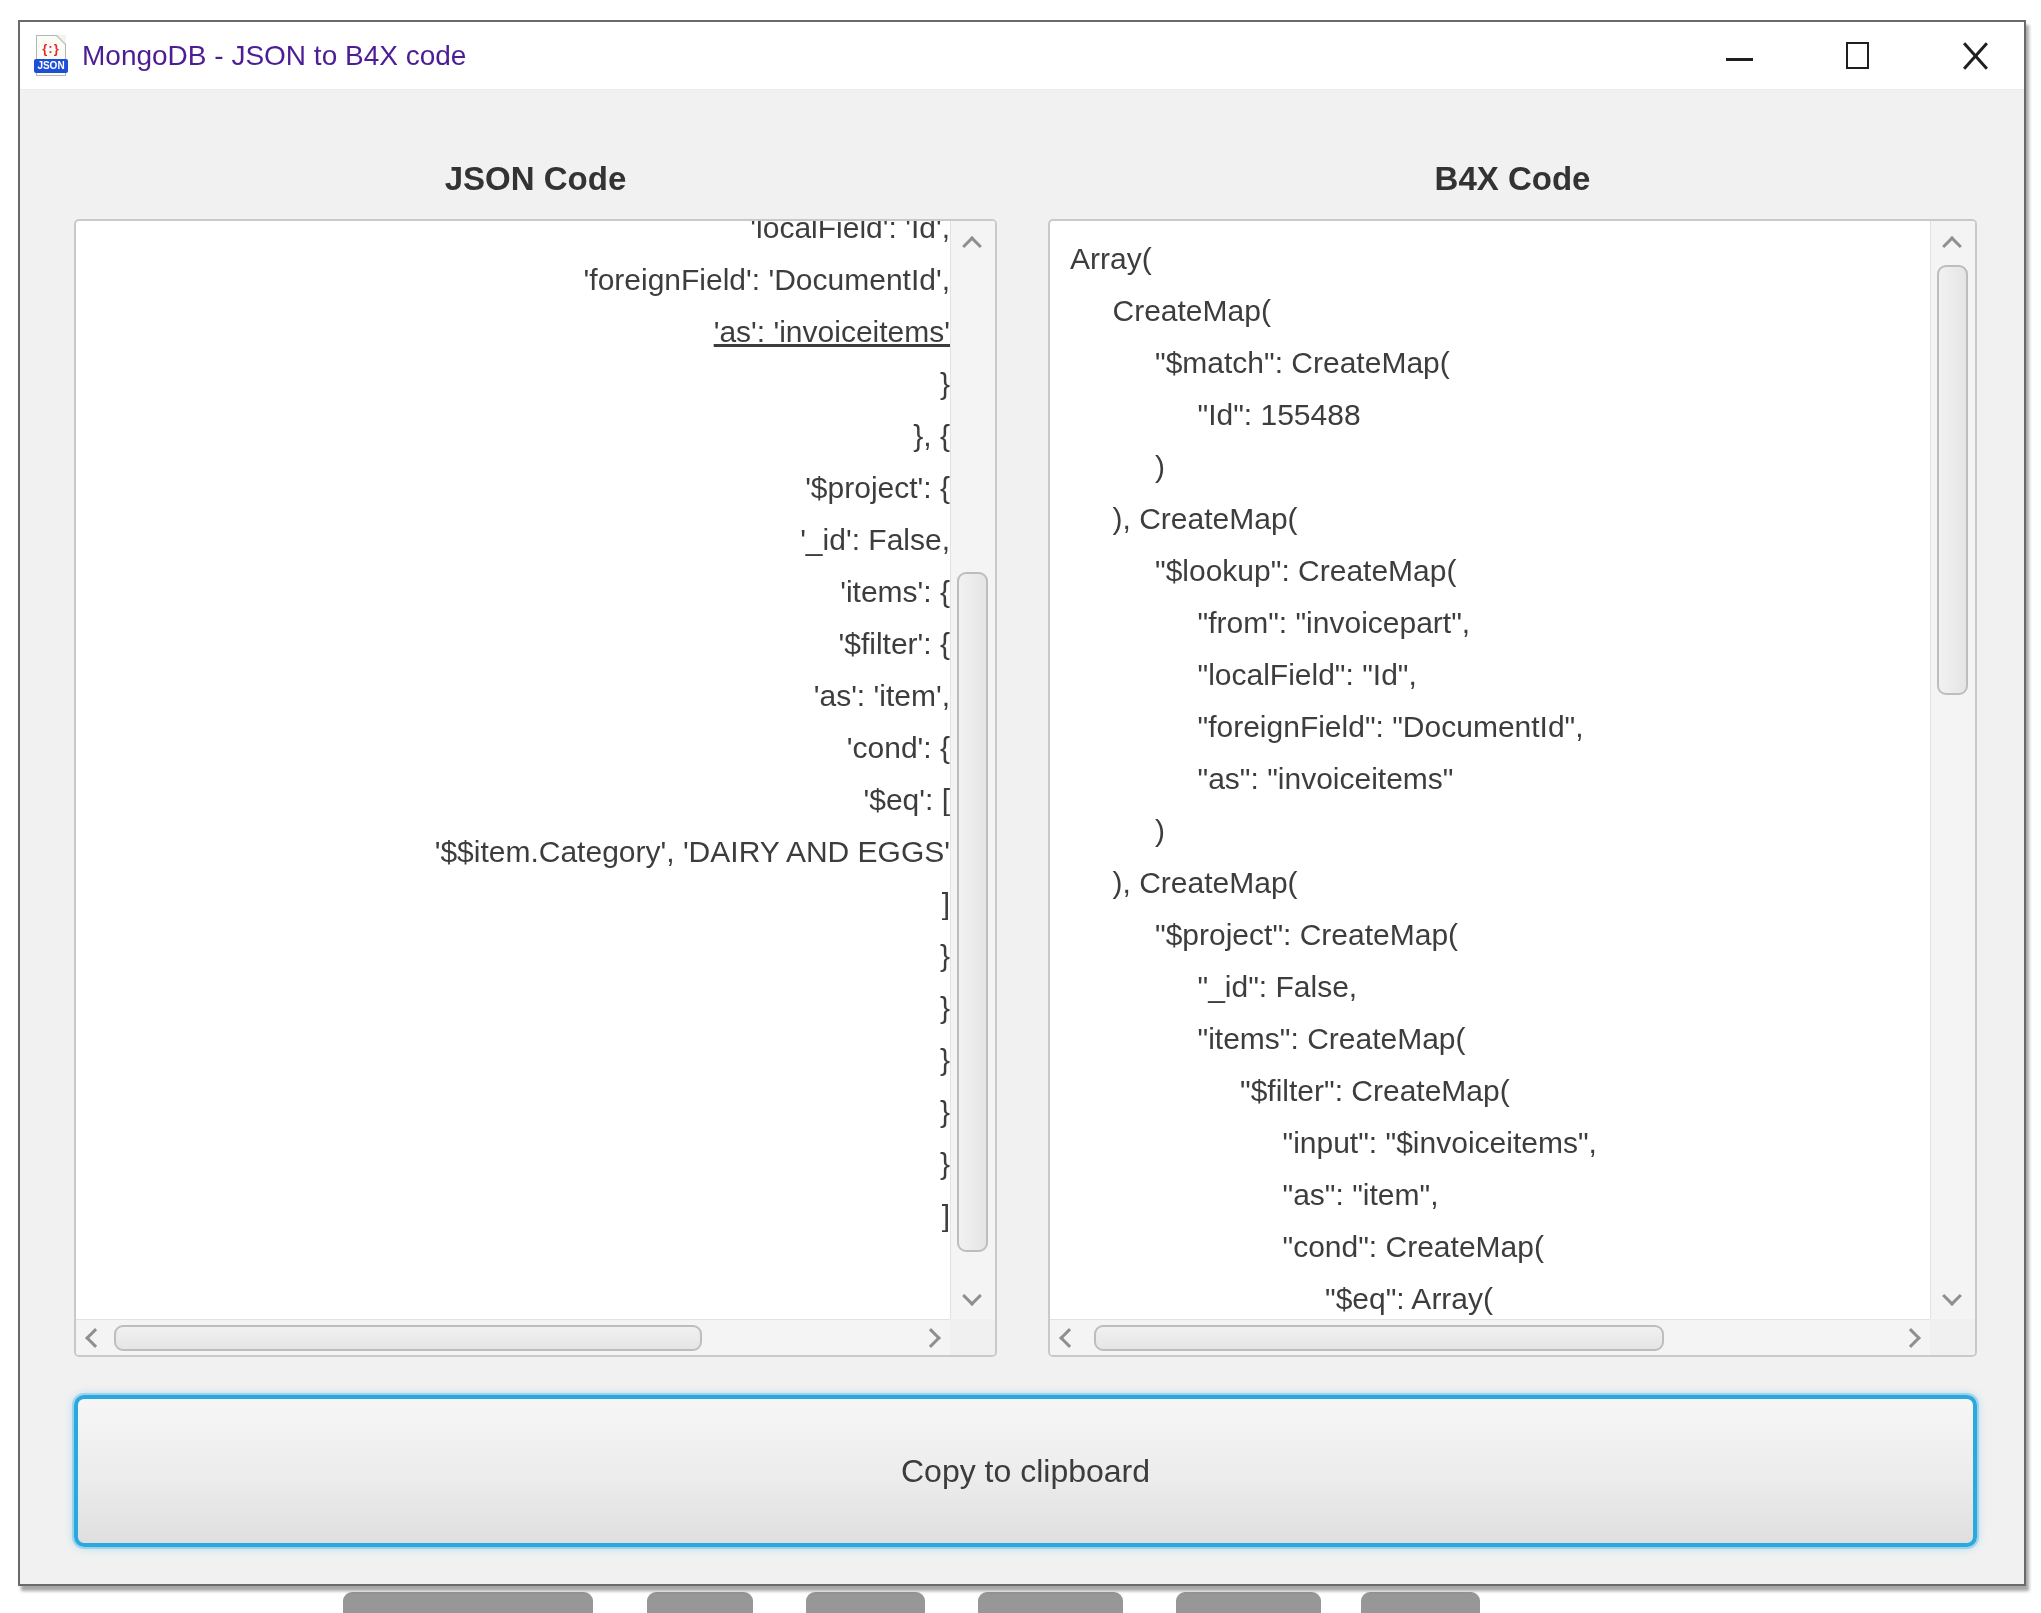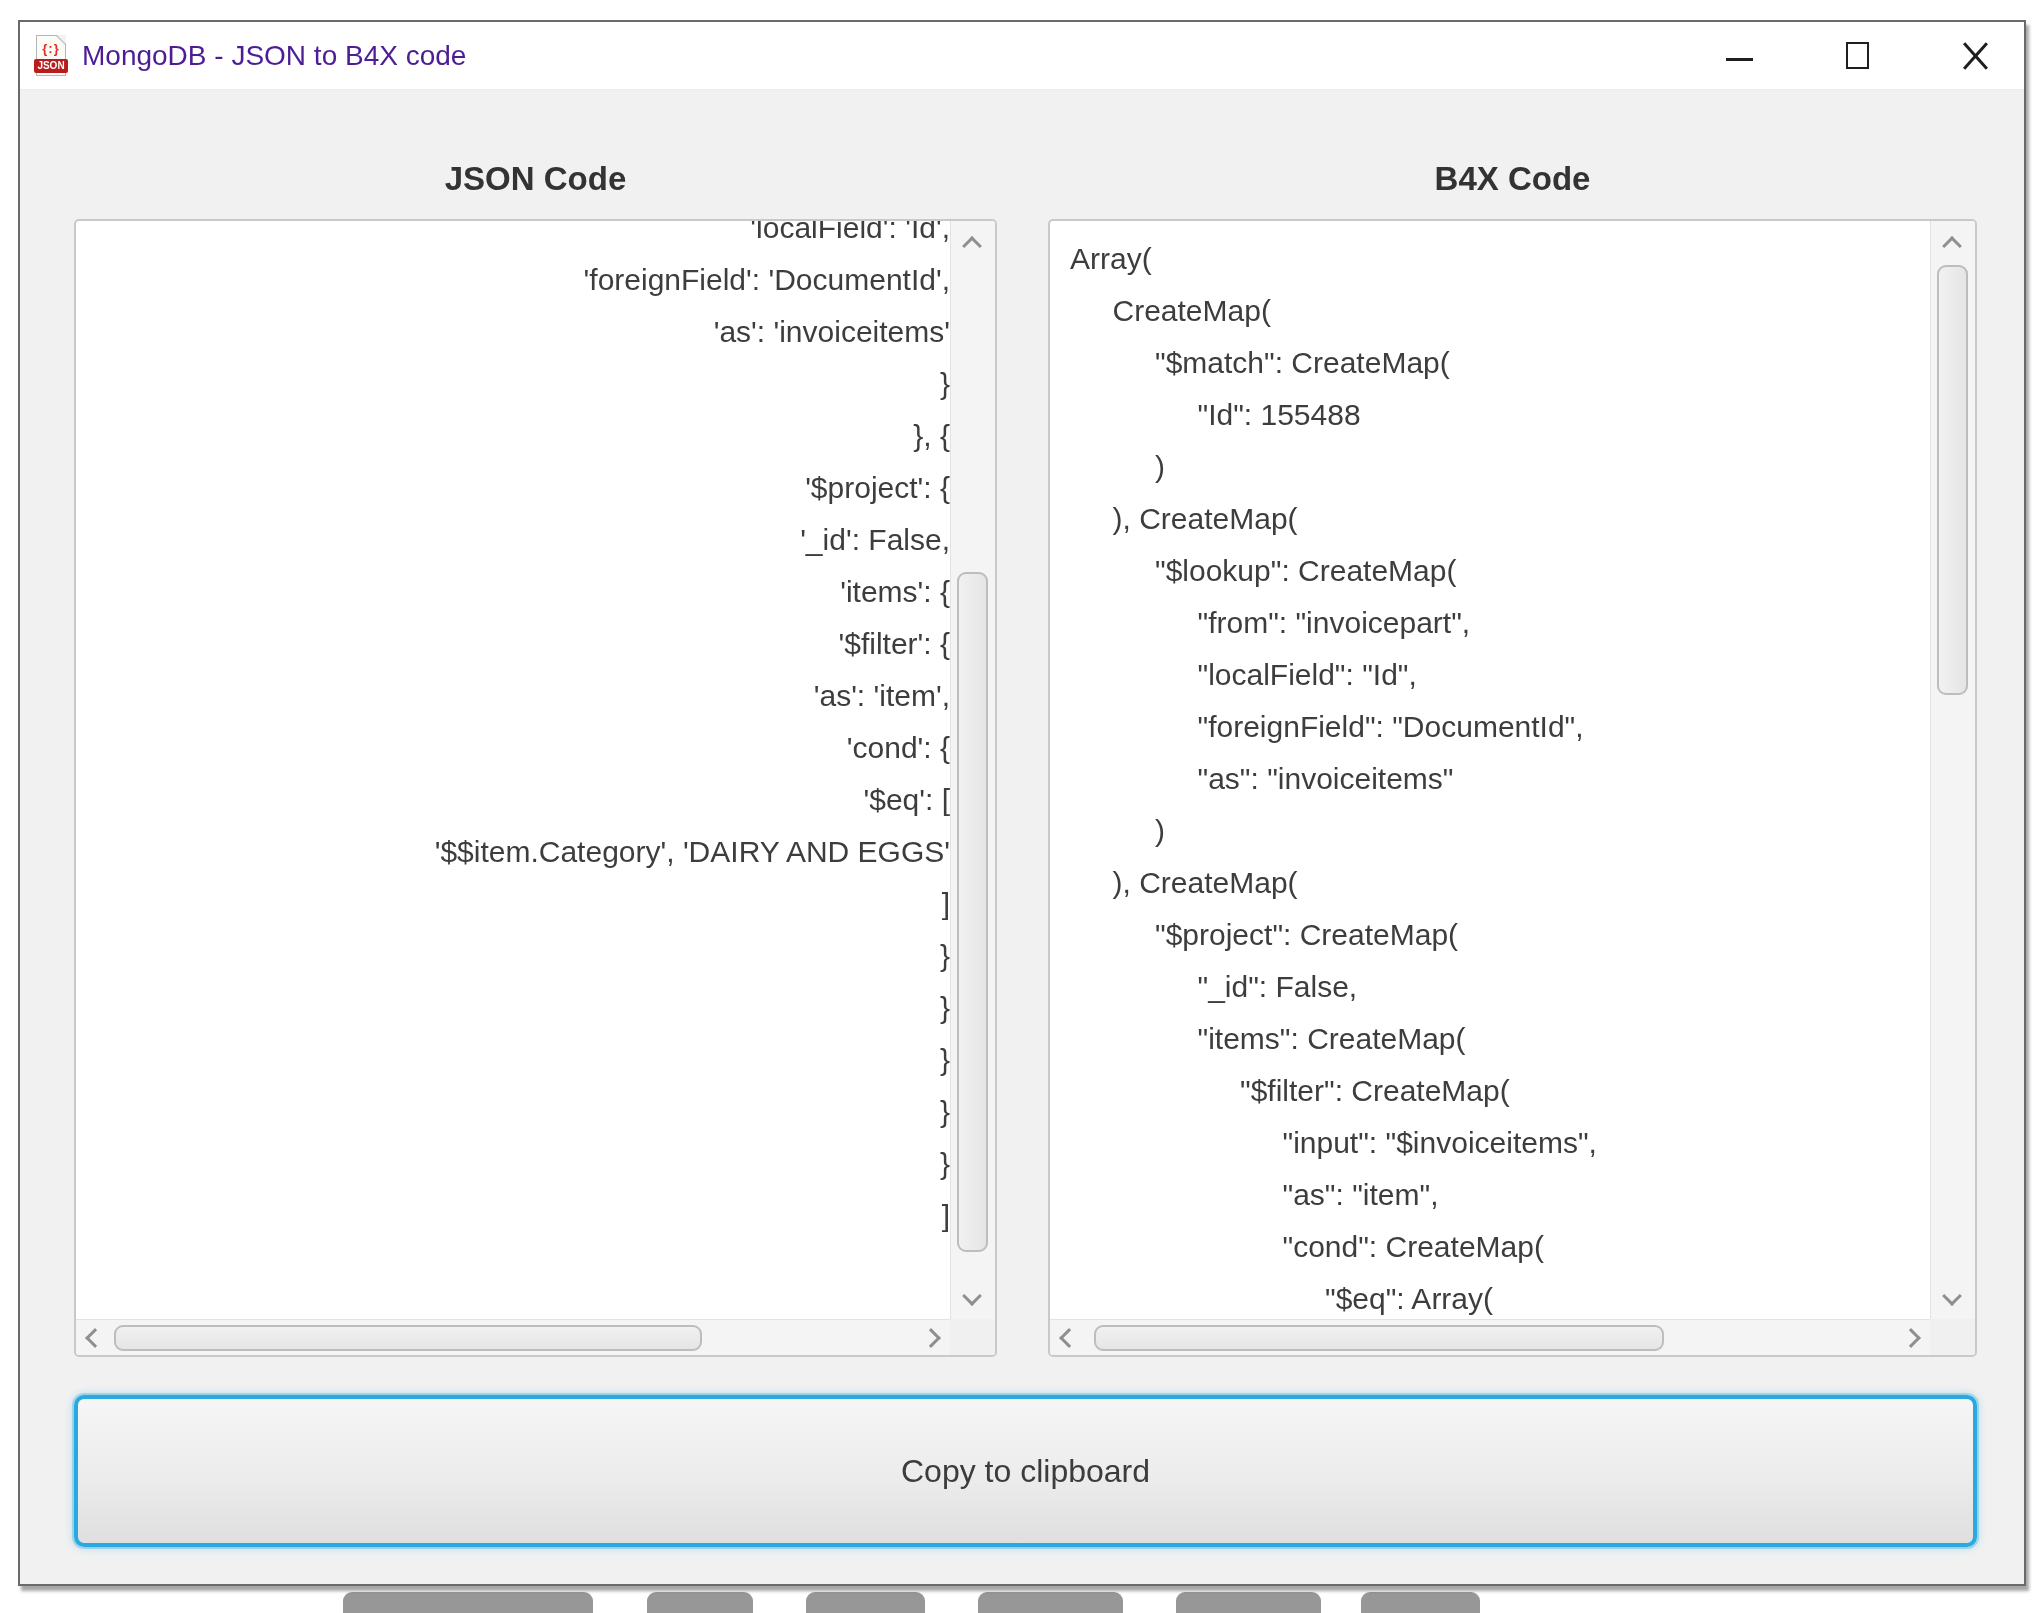--- a/index.html
+++ b/index.html
@@ -24,21 +24,21 @@
   
   .titlebar { position:relative; width:100%; height:68px; background:#ffffff; border-bottom:1px solid #ececec; }
   .app-icon { position:absolute; left:16px; top:13px; width:30px; height:41px;
               background:#fcfcf6; border:1px solid #b5b5b5; }
   .app-icon::before { content:""; position:absolute; top:-1px; right:-1px;
               border-top:9px solid #f4f4ee; border-left:9px solid transparent;
               border-right:0; filter:drop-shadow(-1px 1px 0 #c4c4c4); }
   .app-icon-braces { position:absolute; top:5px; left:0; right:0; text-align:center;
               color:#e8262a; font-size:13px; font-weight:bold; letter-spacing:1px; }
   .app-icon-banner { position:absolute; bottom:2px; left:-3px; right:-3px; height:14px;
-              background:#b91c1c; color:#ffffff; font-size:10px; font-weight:bold;
+              background:#1d4ed8; color:#ffffff; font-size:10px; font-weight:bold;
               text-align:center; line-height:14px; border-radius:2px; }
   .title-text { position:absolute; left:62px; top:0; height:68px; line-height:68px;
               font-size:28px; color:#4c1d95; }
   .win-btn { position:absolute; top:0; width:64px; height:68px; text-align:center; cursor:default; }
   .win-btn.min { left:1687px; } .win-btn.max { left:1805px; } .win-btn.close { left:1923px; }
   .min-glyph { display:inline-block; width:27px; height:0; border-top:3px solid #1f1f1f; margin-top:36px; }
   .max-glyph { display:inline-block; width:23px; height:27px; border:2px solid #1f1f1f; margin-top:20px; }
   .close-glyph { position:relative; display:inline-block; width:26px; height:28px; margin-top:20px; }
   .close-glyph::before, .close-glyph::after { content:""; position:absolute; left:12px; top:-3px;
               width:3px; height:34px; background:#1f1f1f; }
@@ -126,21 +126,21 @@
     </div>
 
     <div class="pane-header hleft">JSON Code</div>
     <div class="pane-header hright">B4X Code</div>
 
     <div class="pane left-pane">
       <div class="code-area">
         <div class="code-lines">
             <div class="code-line" style="padding-left: 147.5px;">'localField': 'Id',</div>
             <div class="code-line" style="padding-left: 147.5px;">'foreignField': 'DocumentId',</div>
-            <div class="code-line" style="padding-left: 108px;">'as': 'invoiceitems'</div>
+            <div class="code-line" style="padding-left: 108px; text-decoration: underline;">'as': 'invoiceitems'</div>
             <div class="code-line" style="padding-left: 105px;">}</div>
             <div class="code-line" style="padding-left: 62.5px;">}, {</div>
             <div class="code-line" style="padding-left: 105px;">'$project': {</div>
             <div class="code-line" style="padding-left: 147.5px;">'_id': False,</div>
             <div class="code-line" style="padding-left: 147.5px;">'items': {</div>
             <div class="code-line" style="padding-left: 89px;">'$filter': {</div>
             <div class="code-line" style="padding-left: 232.5px;">'as': 'item',</div>
             <div class="code-line" style="padding-left: 232.5px;">'cond': {</div>
             <div class="code-line" style="padding-left: 275px;">'$eq': [</div>
             <div class="code-line" style="padding-left: 317.5px;">'$$item.Category', 'DAIRY AND EGGS'</div>

